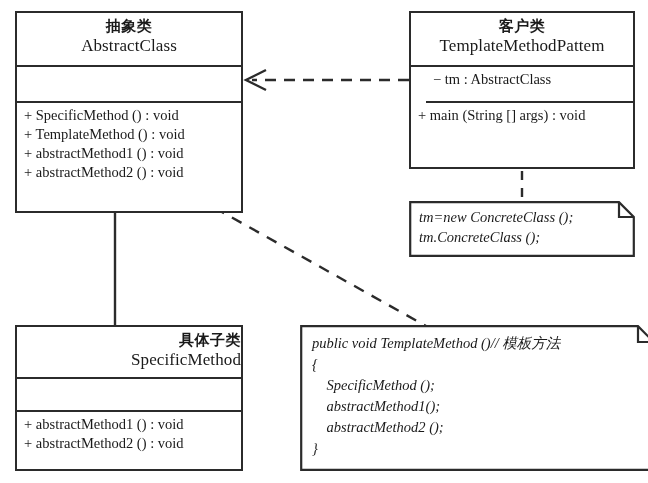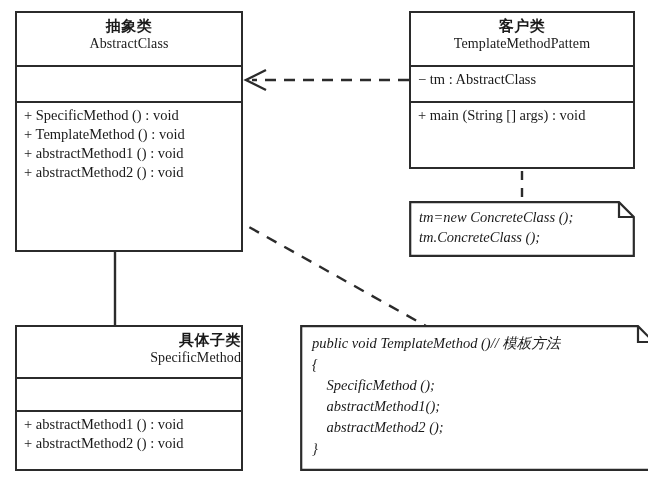--- a/index.html
+++ b/index.html
@@ -50,21 +50,21 @@
   }
   .uml-name .cn {
     display: block;
     font-family: "DejaVu Sans", "Liberation Sans", sans-serif;
     font-weight: bold;
     font-size: 15px;
     letter-spacing: 0.5px;
   }
   .uml-name .en {
     display: block;
-    font-size: 14px;
+    font-size: 17px;
     letter-spacing: 0.1px;
   }
   .uml-attrs, .uml-ops {
     padding: 3px 7px 2px 7px;
   }
   .uml-member {
     font-size: 14.5px;
     line-height: 1.32;
     white-space: nowrap;
   }
@@ -114,40 +114,40 @@
     <g>
       <line x1="115" y1="326" x2="115" y2="211" stroke="#2b2b2b" stroke-width="2.4"></line>
       <polygon points="115,196 106,212 124,212" fill="#ffffff" stroke="#2b2b2b" stroke-width="2.2" stroke-linejoin="miter"></polygon>
     </g>
 
     <line x1="522" y1="137" x2="522" y2="201" stroke="#2b2b2b" stroke-width="2.4" stroke-dasharray="9,8"></line>
 
     <line x1="197" y1="198" x2="426" y2="326" stroke="#2b2b2b" stroke-width="2.4" stroke-dasharray="11,9"></line>
   </svg>
 
-  <div class="uml-class" style="left:15px; top:11px; width:228px; height:241px;">
+  <div class="uml-class" style="left:15px; top:11px; width:228px; height:202px;">
     <div class="uml-compartment uml-name" style="height:54px;">
       <span class="cn">抽象类</span>
       <span class="en">AbstractClass</span>
     </div>
     <div class="uml-compartment uml-attrs" style="height:36px;"></div>
     <div class="uml-compartment uml-ops last">
       <div class="uml-member">+ SpecificMethod () : void</div>
       <div class="uml-member">+ TemplateMethod () : void</div>
       <div class="uml-member">+ abstractMethod1 () : void</div>
       <div class="uml-member">+ abstractMethod2 () : void</div>
     </div>
   </div>
 
   <div class="uml-class" style="left:409px; top:11px; width:226px; height:158px;">
     <div class="uml-compartment uml-name" style="height:54px;">
       <span class="cn">客户类</span>
       <span class="en">TemplateMethodPattem</span>
     </div>
-    <div class="uml-compartment uml-attrs" style="height:36px;">
+    <div class="uml-compartment uml-attrs" style="height:36px;margin-left:15px;">
       <div class="uml-member">− tm : AbstractClass</div>
     </div>
     <div class="uml-compartment uml-ops last">
       <div class="uml-member">+ main (String [] args) : void</div>
     </div>
   </div>
 
   <div class="uml-note" style="left:409px; top:201px; width:226px; height:56px;">
     <svg class="note-shape" viewBox="0 0 226 56" preserveAspectRatio="none" xmlns="http://www.w3.org/2000/svg">
       <path d="M1.2,1.2 H210 L224.8,16 V54.8 H1.2 Z" fill="#ffffff" stroke="#2b2b2b" stroke-width="2.2" stroke-linejoin="miter"></path>

